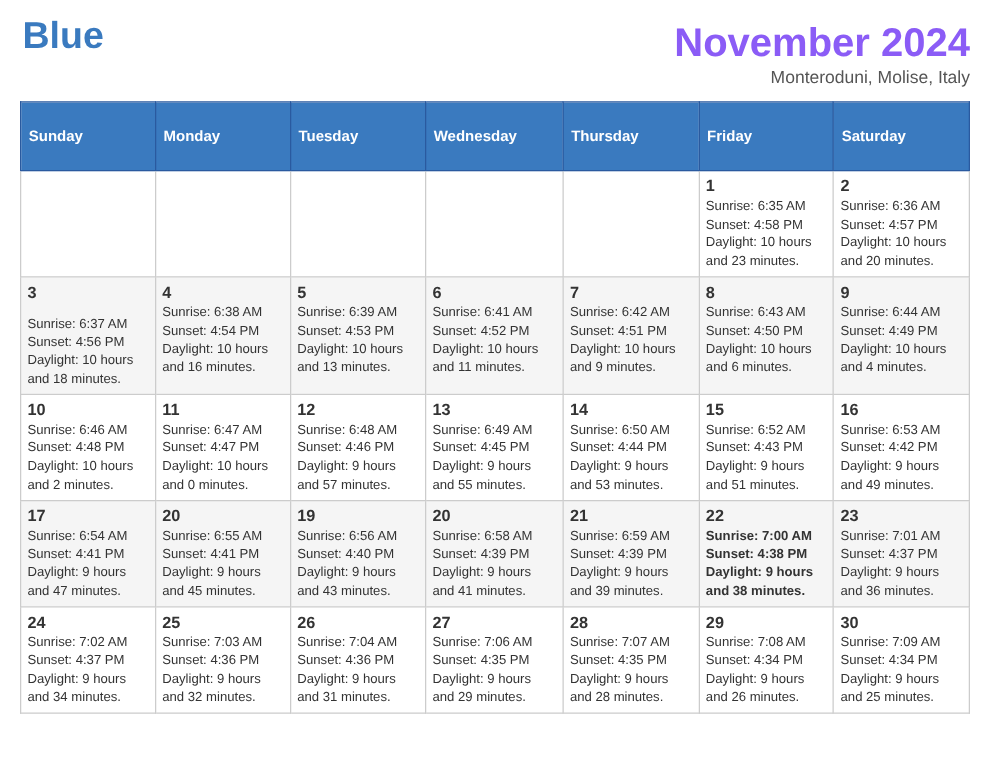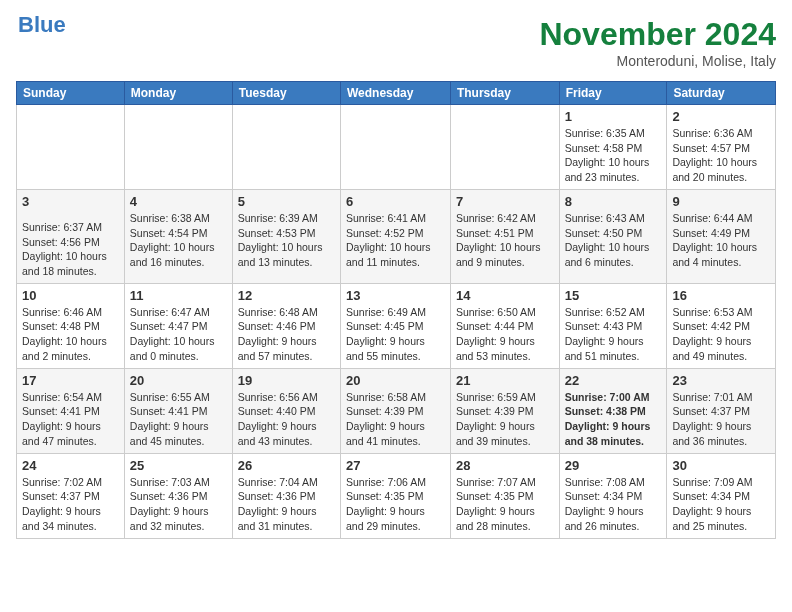--- a/index.html
+++ b/index.html
@@ -20,36 +20,36 @@
       display: flex;
       flex-direction: column;
       align-items: flex-start;
     }
     .title-block {
       text-align: right;
     }
     .calendar-title {
       font-size: 32px;
       font-weight: bold;
-      color: #15803d;
+      color: #8b5cf6;
     }
     .calendar-subtitle {
       font-size: 14px;
       color: #555;
     }
     .calendar-table {
       width: 100%;
       border-collapse: collapse;
       font-size: 11px;
     }
     .calendar-table thead tr th {
       background-color: #3a7abf;
       color: #fff;
       text-align: left;
-      padding: 4px 6px;
+      padding: 20px 6px;
       font-size: 12px;
       font-weight: bold;
       border: 1px solid #2a5a9f;
     }
     .calendar-table tbody tr td {
       border: 1px solid #ccc;
       vertical-align: top;
       padding: 4px 5px;
       width: 113px;
       min-height: 80px;
@@ -74,21 +74,21 @@
     }
     .week-row td {
       height: 85px;
     }
   </style>
 </head>
 <body>
 
 <div class="header">
   <div class="logo">
-    <span style="font-size:22px; font-weight:bold; color:#3a7abf; margin-top:-4px; margin-left:2px;">Blue</span>
+    <span style="font-size:30px; font-weight:bold; color:#3a7abf; margin-top:-4px; margin-left:2px;">Blue</span>
   </div>
   <div class="title-block">
     <div class="calendar-title">November 2024</div>
     <div class="calendar-subtitle">Monteroduni, Molise, Italy</div>
   </div>
 </div>
 
 <table class="calendar-table">
   <thead>
     <tr>

